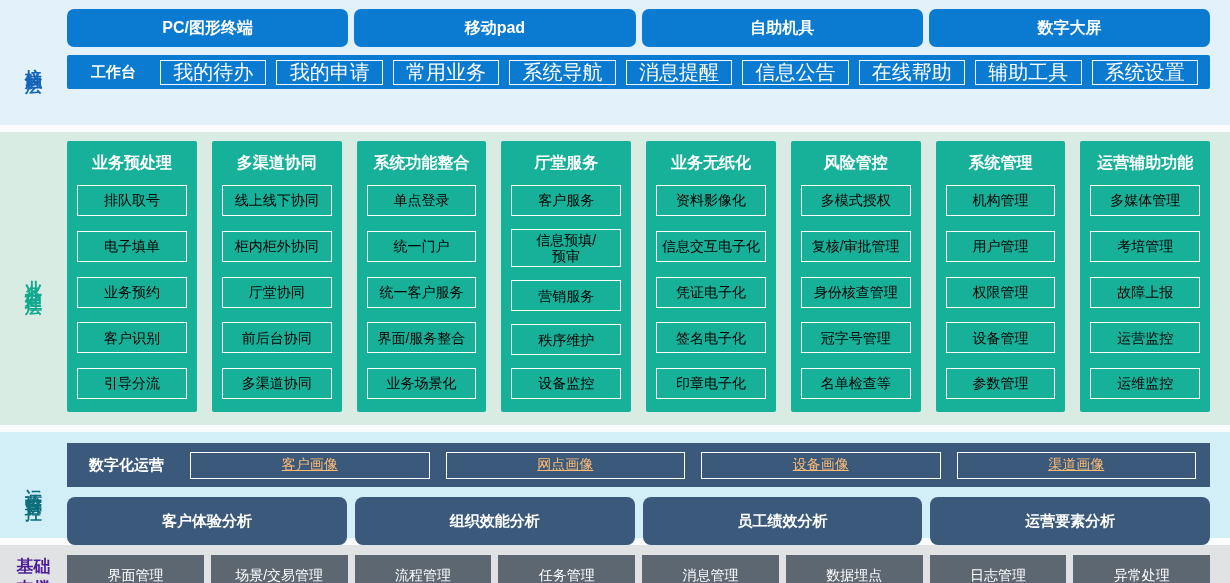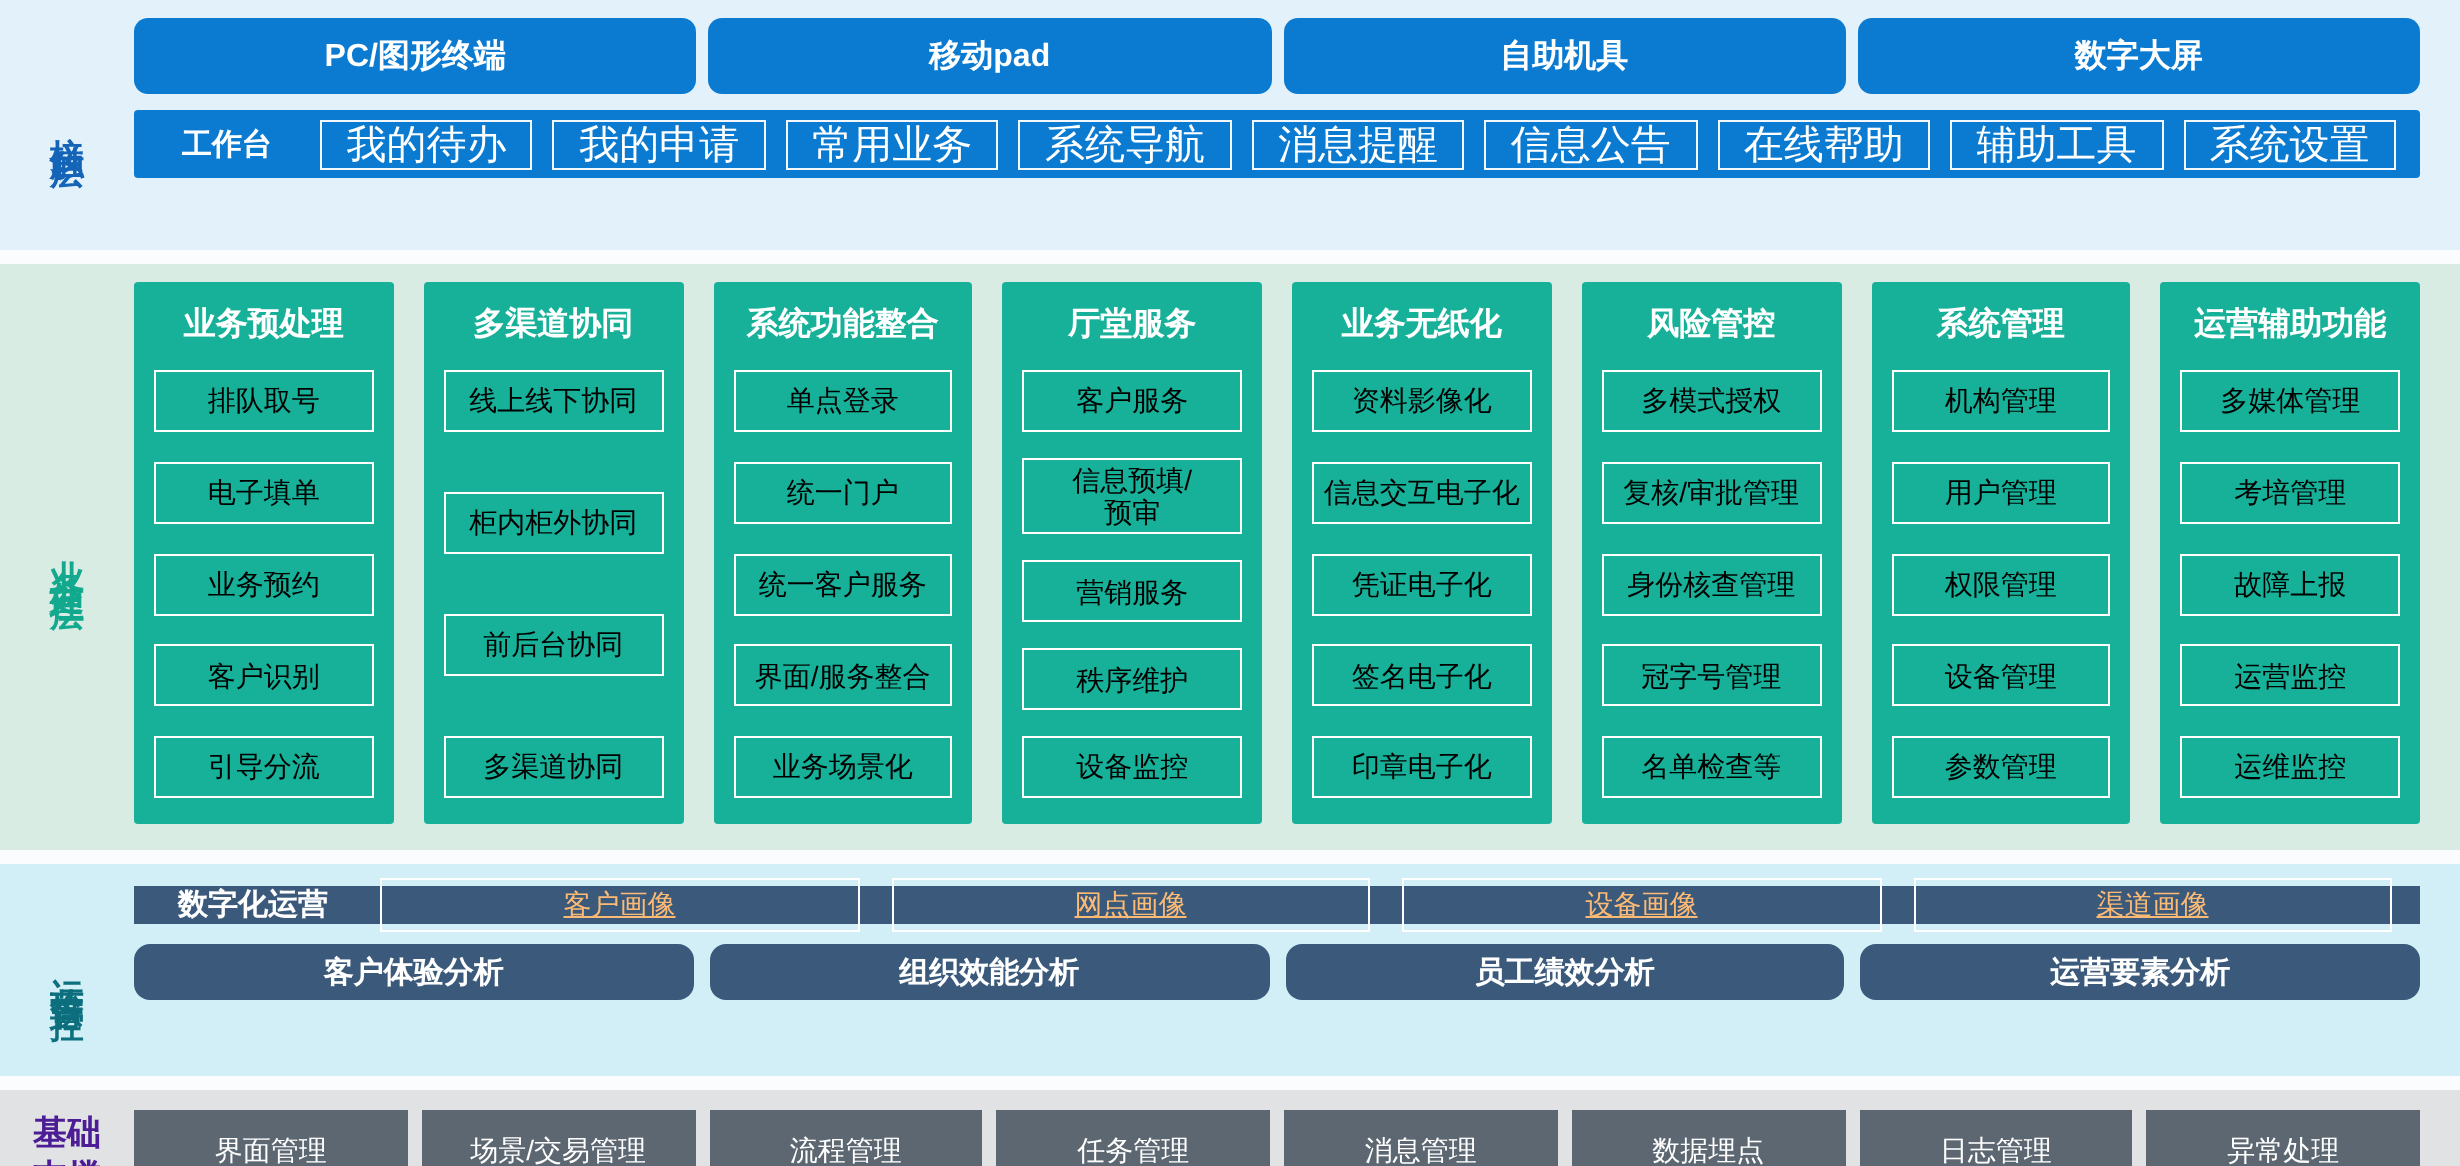--- a/index.html
+++ b/index.html
@@ -50,25 +50,25 @@
     line-height:24px;margin-bottom:10px;flex:none;}
   .col-items{flex:1;display:flex;flex-direction:column;justify-content:space-between;}
   .col-item{border:1px solid #fff;min-height:31px;color:#000000;font-size:14px;line-height:1.15;
     display:flex;align-items:center;justify-content:center;text-align:center;
     white-space:pre-line;padding:2px 3px;cursor:pointer;}
 
   
   .band-ops{height:106px;background:var(--cyan-band);}
   .band-ops .side-label{color:#0d6f7d;}
   .band-ops .band-content{padding-top:11px;}
-  .ops-bar{height:19px;background:var(--navy);display:flex;align-items:center;gap:16px;padding:0 14px;}
+  .ops-bar{height:44px;background:var(--navy);display:flex;align-items:center;gap:16px;padding:0 14px;}
   .ops-label{color:#fff;font-weight:bold;font-size:15px;padding:0 10px 0 8px;flex:none;}
   .ops-item{flex:1;border:1px solid #fff;height:27px;color:#fdba74;font-size:14px;
     display:flex;align-items:center;justify-content:center;cursor:pointer;text-decoration:underline;}
-  .analysis-row{margin-top:10px;display:flex;gap:8px;height:28px;border-radius:19px;}
+  .analysis-row{margin-top:10px;display:flex;gap:8px;height:48px;border-radius:19px;}
   .analysis-btn{flex:1;background:var(--navy);border-radius:8px;color:#fff;font-weight:bold;
     font-size:15px;display:flex;align-items:center;justify-content:center;cursor:pointer;}
 
   
   .band-foundation{height:66px;background:var(--gray-band);}
   .band-foundation .side-label{color:#4c1d95;}
   .band-foundation .band-content{padding-top:10px;display:flex;gap:7px;align-items:flex-start;}
   .fnd-btn{flex:1;height:41px;background:var(--slate);color:#fff;font-size:14px;
     display:flex;align-items:center;justify-content:center;cursor:pointer;}
 </style>
@@ -116,20 +116,21 @@
           <div class="col-item">客户识别</div>
           <div class="col-item">引导分流</div>
         </div>
       </div>
 
       <div class="biz-col">
         <div class="col-title">多渠道协同</div>
         <div class="col-items">
           <div class="col-item">线上线下协同</div>
           <div class="col-item">柜内柜外协同</div>
+          <div class="col-item">厅堂协同</div>
           <div class="col-item">前后台协同</div>
           <div class="col-item">多渠道协同</div>
         </div>
       </div>
 
       <div class="biz-col">
         <div class="col-title">系统功能整合</div>
         <div class="col-items">
           <div class="col-item">单点登录</div>
           <div class="col-item">统一门户</div>

